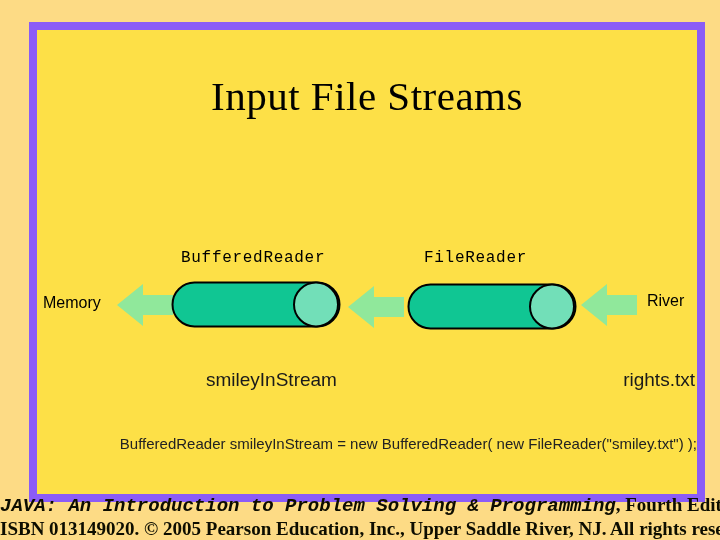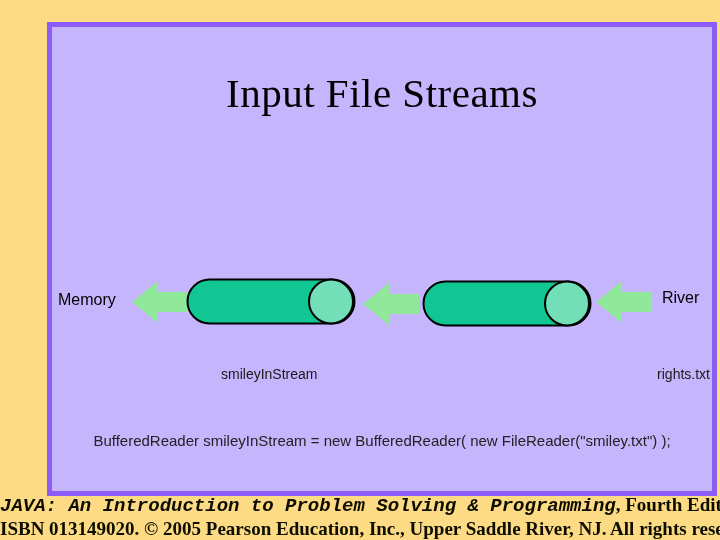--- a/index.html
+++ b/index.html
@@ -2,22 +2,22 @@
 <html><head>
 <meta charset="utf-8">
 <style>
   html,body{margin:0;padding:0;}
   body{
     width:720px;height:540px;position:relative;overflow:hidden;
     background:#FDDB85;
     font-family:"Liberation Sans", sans-serif;
   }
   .slide{
-    position:absolute;left:47px;top:22px;width:660px;height:464px;
-    background:#c4b5fd;border:5px solid #8b5cf6;
+    position:absolute;left:29px;top:22px;width:660px;height:464px;
+    background:#fde047;border:8px solid #8b5cf6;
   }
   .title{
     position:absolute;left:0;top:42px;width:100%;
     text-align:center;
     font-family:"Liberation Serif", serif;
     font-size:41px;color:#000;letter-spacing:0.5px;
     white-space:nowrap;
   }
   .mono-label{
     position:absolute;
@@ -33,46 +33,48 @@
   .memory-label{left:6px;top:264px;}
   .disk-label{left:610px;top:262px;}
   .arrow{position:absolute;width:56px;height:44px;}
   .arrow-1{left:80px;top:253px;}
   .arrow-2{left:311px;top:255px;}
   .arrow-3{left:544px;top:253px;}
   .cylinder{position:absolute;width:170px;height:47px;}
   .cylinder-1{left:134px;top:251px;}
   .cylinder-2{left:370px;top:253px;}
   .small-label{
-    position:absolute;font-size:14px;color:#1a1a1a;white-space:nowrap;text-align:center;
+    position:absolute;font-size:19px;color:#1a1a1a;white-space:nowrap;text-align:center;
   }
   .stream-var-label{left:169px;top:339px;}
   .file-label{right:2px;top:339px;}
   .code-line{
     position:absolute;left:0;top:405px;width:100%;
-    text-align:center;font-size:15px;color:#222;
+    text-align:right;font-size:15px;color:#222;
     white-space:nowrap;
   }
   .footer{
     position:absolute;left:0;top:494px;width:720px;
     text-align:center;
     font-family:"Liberation Serif", serif;
     font-size:19px;font-weight:bold;color:#0d0d00;
     line-height:21.5px;white-space:nowrap;
   }
   .footer .it{font-style:italic;font-family:Liberation Mono, monospace;}
 </style>
 </head>
 <body>
 
 <div class="slide">
 
   <div class="title">Input File Streams</div>
 
+  <div class="mono-label bufferedreader-label">BufferedReader</div>
 
+  <div class="mono-label filereader-label">FileReader</div>
 
   <div class="side-label memory-label">Memory</div>
 
   <div class="side-label disk-label">River</div>
 
   <svg class="arrow arrow-1" viewBox="0 0 56 44">
     <polygon points="0,22 26,1 26,12 56,12 56,32 26,32 26,43" style="fill: rgb(144, 232, 155);"></polygon>
   </svg>
 
   <svg class="cylinder cylinder-1" viewBox="0 0 170 47">

